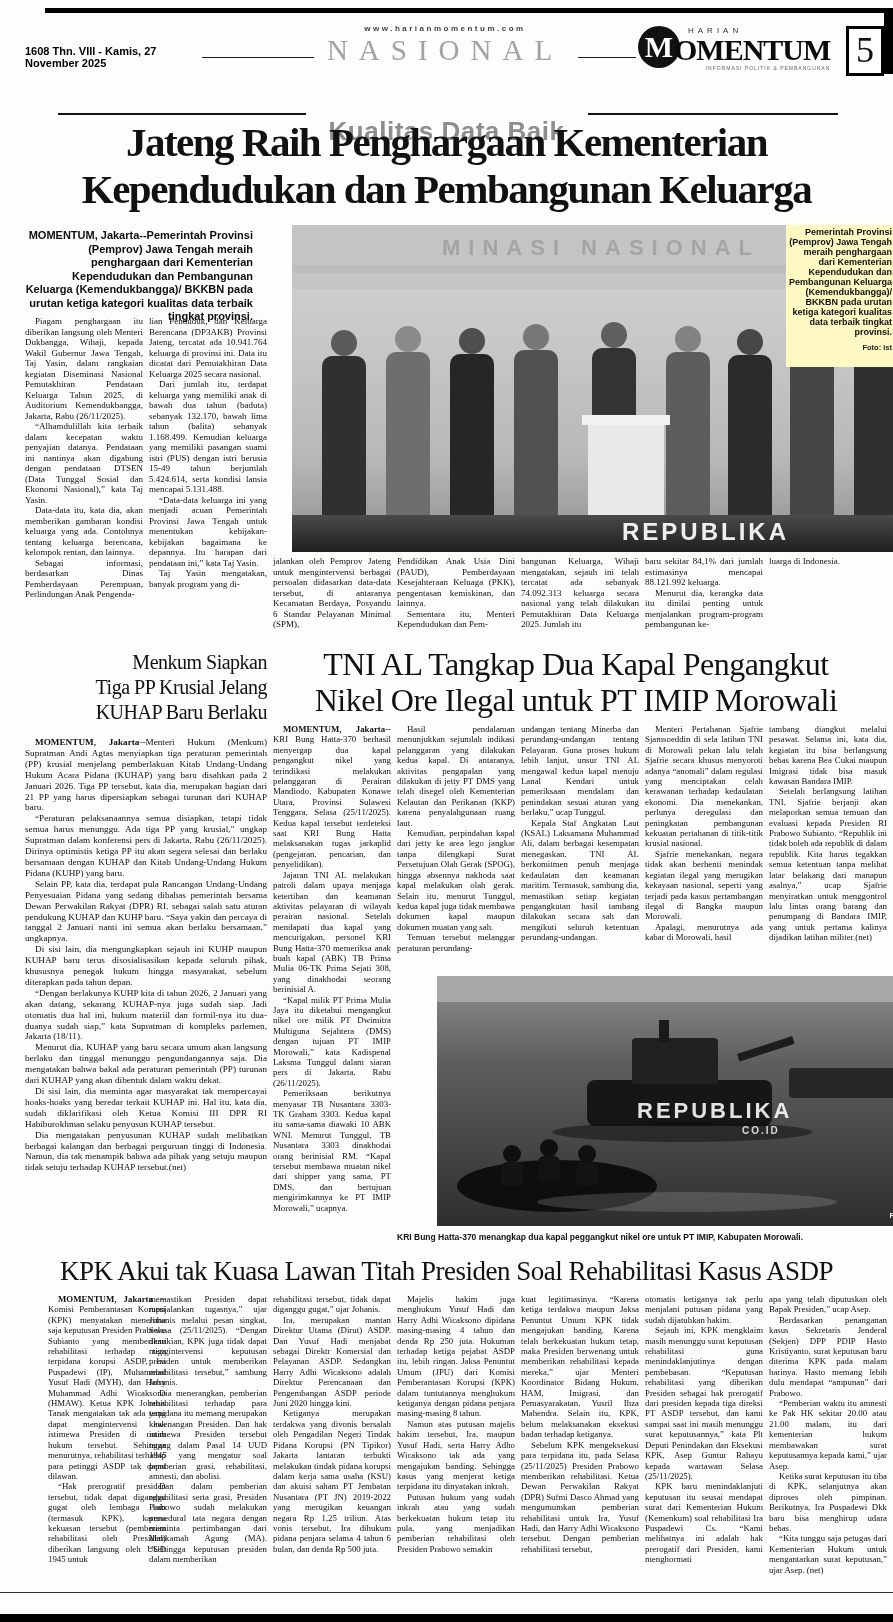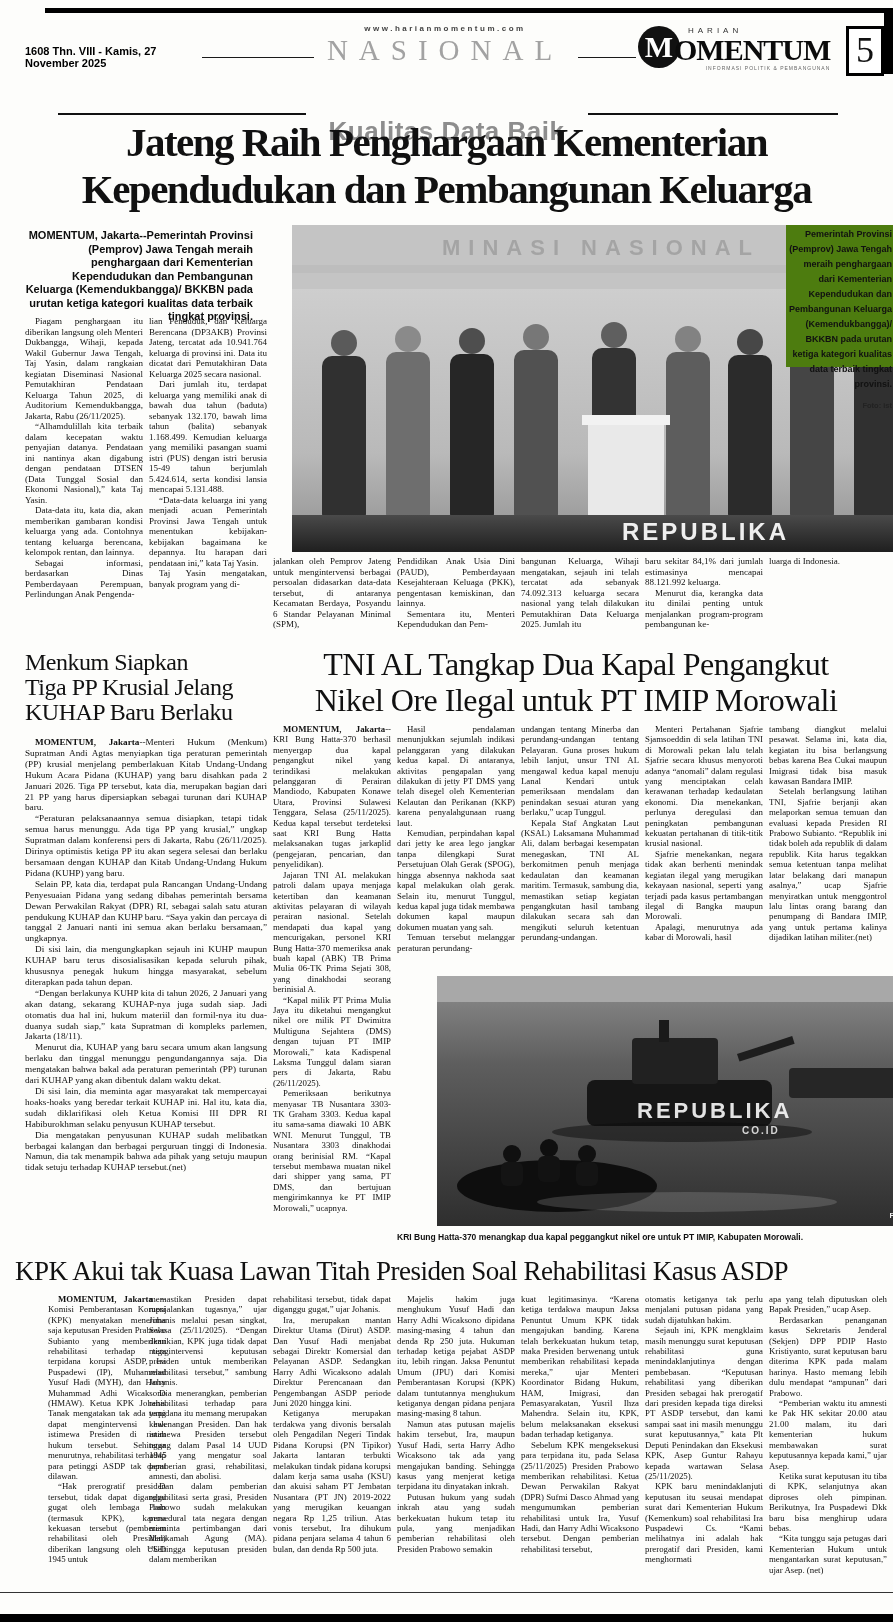--- a/index.html
+++ b/index.html
@@ -17,32 +17,32 @@
           font-family:"Liberation Serif",serif;font-weight:bold;font-size:30px;line-height:42px;}
   .logo-right{margin-left:-6px;}
   .logo-harian{font-family:"Liberation Sans",sans-serif;font-size:8px;letter-spacing:4px;color:#333;margin-left:14px;}
   .logo-name{font-family:"Liberation Serif",serif;font-weight:bold;font-size:30px;letter-spacing:-1px;color:#0b0b0b;line-height:30px;}
   .logo-tag{font-family:"Liberation Sans",sans-serif;font-size:5px;letter-spacing:1px;color:#666;text-align:right;}
   .pagenum{border:3px solid #000;text-align:center;font-family:"Liberation Serif",serif;font-size:36px;line-height:42px;background:#fff;}
   
   .kicker{font-family:"Liberation Sans",sans-serif;font-weight:bold;font-size:26px;color:#8d8d8d;text-align:center;letter-spacing:0.5px;}
   .headline-1{font-weight:bold;font-size:41px;line-height:47px;letter-spacing:-1.5px;text-align:center;}
   .headline-1 p,.headline-2 p,.headline-3 p,.headline-4 p{margin:0;text-indent:0;}
-  .headline-2{font-weight:400;font-size:24px;line-height:25px;text-align:left;letter-spacing:-0.5px;}
+  .headline-2{font-weight:400;font-size:20px;line-height:25px;text-align:right;letter-spacing:-0.5px;}
   .headline-3{font-weight:normal;font-size:32px;line-height:36px;text-align:center;letter-spacing:-0.5px;}
-  .headline-4{font-weight:400;font-size:27px;line-height:30px;text-align:left;letter-spacing:-0.5px;}
+  .headline-4{font-weight:400;font-size:27px;line-height:30px;text-align:center;letter-spacing:-0.5px;}
   
   .lede{font-family:"Liberation Sans",sans-serif;font-weight:bold;font-size:11px;line-height:13.5px;text-align:right;color:#0d0d0d;}
   .btxt{font-size:9px;line-height:10.5px;text-align:justify;overflow:hidden;}
   .btxt p{margin:0;text-indent:10px;}
   .btxt p.noindent{text-indent:0;}
   .btxt b{font-weight:bold;}
   .sm{font-size:8.8px;line-height:10.4px;}
   
-  .capbox{background:#4d7c0f;font-family:"Liberation Sans",sans-serif;font-weight:bold;font-size:9px;line-height:15px;text-align:right;padding:2px 2px 0 2px;}
+  .capbox{background:#fef9c3;font-family:"Liberation Sans",sans-serif;font-weight:bold;font-size:9px;line-height:10px;text-align:right;padding:2px 2px 0 2px;}
   .credit{font-family:"Liberation Sans",sans-serif;font-weight:bold;font-size:7.5px;color:#222;text-align:right;margin-top:6px;}
   .caption-b{font-family:"Liberation Sans",sans-serif;font-weight:bold;font-size:8.5px;line-height:10px;text-align:left;}
   .photo-credit-overlay{position:absolute;right:8px;bottom:6px;color:#eee;font-family:"Liberation Sans",sans-serif;font-size:7.5px;font-weight:bold;}
   
   .footer-rule{border-top:1px solid #333;}
   .footer{font-family:"Liberation Sans",sans-serif;font-weight:bold;font-size:11px;color:#000;text-align:center;}
   .footer .sep{color:#777;padding:0 14px;font-weight:normal;}
   .bottombar{background:#000;}
   .photo-frame{overflow:hidden;background:#4d7c0f;margin-left:40px;}
 </style>

